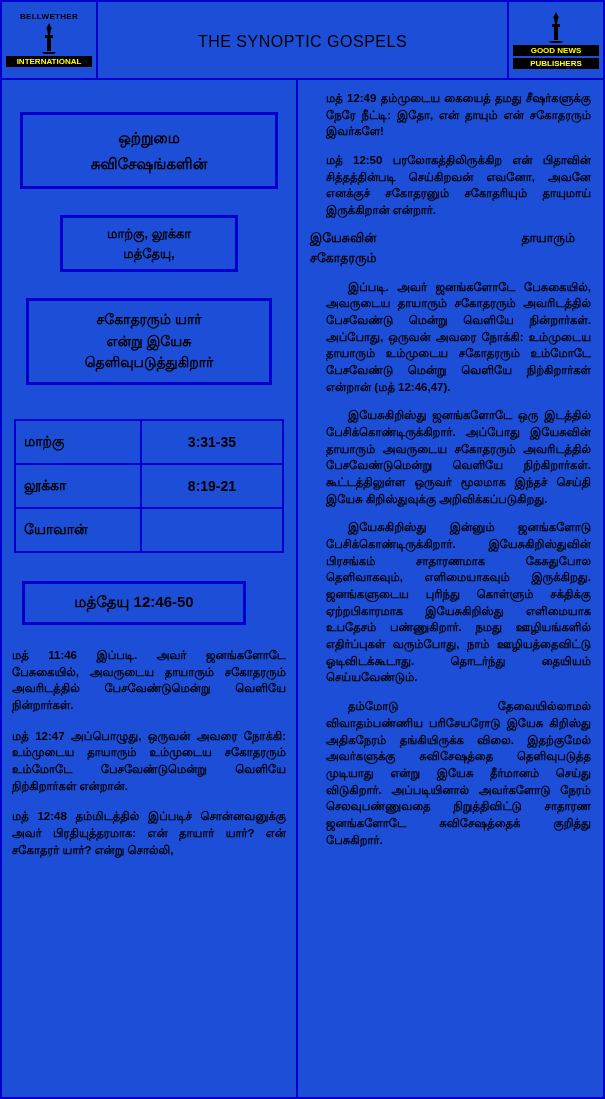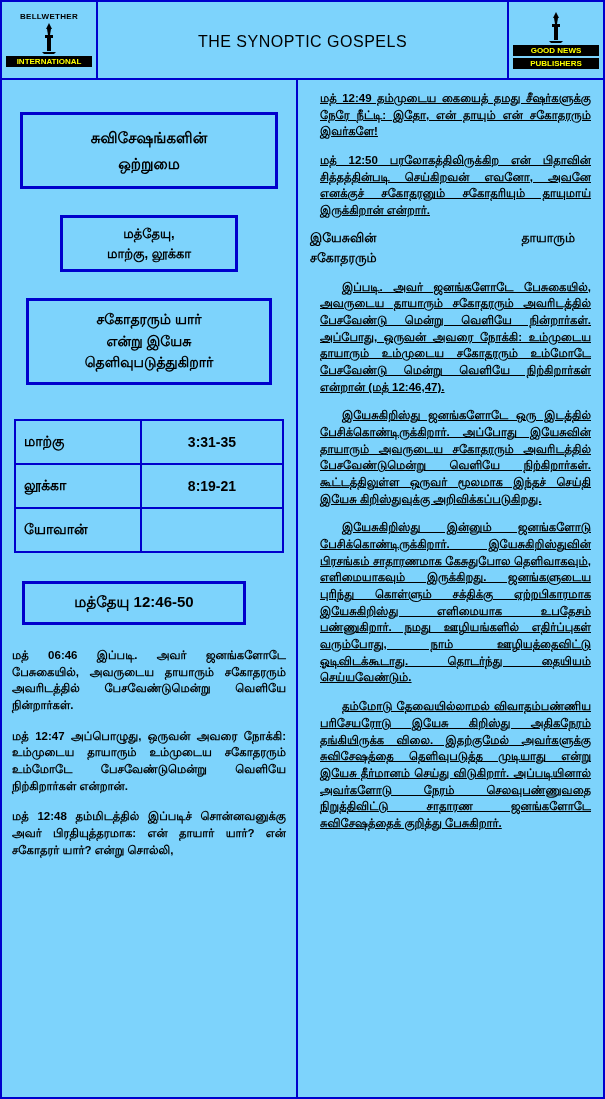--- a/index.html
+++ b/index.html
@@ -7,21 +7,21 @@
     padding: 0;
     background: #ffffff;
   }
   body {
     font-family: "Liberation Sans", sans-serif;
   }
   .page {
     position: relative;
     width: 605px;
     height: 1099px;
-    background: #7dd3fc;
+    background: #1d4ed8;
     border: 2px solid #0000cc;
     box-sizing: border-box;
     overflow: hidden;
   }
   
   .header {
     position: relative;
     height: 78px;
     border-bottom: 2px solid #0000cc;
     box-sizing: border-box;
@@ -162,21 +162,21 @@
   
   p.para {
     margin: 14px 0 0 0;
     font-size: 11.5px;
     font-weight: bold;
     color: #000;
     line-height: 1.45;
     text-align: justify;
   }
   p.para.first { margin-top: 22px; }
-  .col-right p.para { margin: 0 0 12px 10px; text-align: justify; text-decoration: underline; }
+  .col-right p.para { margin: 0 0 12px 16px; text-align: justify; }
   .col-right p.para.indent { text-indent: 22px; }
   .sub-head {
     font-size: 12.5px;
     font-weight: bold;
     color: #000;
     margin: 4px 16px 10px 0;
     display: flex;
     justify-content: space-between;
   }
   .sub-head span.two { }
@@ -223,29 +223,29 @@
     </div>
 
   </div>
 
   <div class="columns">
 
     <div class="col-left">
 
       <div class="box box-title">
         <div class="box-inner">
+          <div>ஒற்றுமை</div>
           <div>சுவிசேஷங்களின்</div>
-          <div>ஒற்றுமை</div>
         </div>
       </div>
 
       <div class="box box-books">
         <div class="box-inner">
+          <div>மாற்கு, லூக்கா</div>
           <div>மத்தேயு,</div>
-          <div>மாற்கு, லூக்கா</div>
         </div>
       </div>
 
       <div class="box box-theme">
         <div class="box-inner">
           <div>சகோதரரும் யார்</div>
           <div>என்று இயேசு</div>
           <div>தெளிவுபடுத்துகிறார்</div>
         </div>
       </div>
@@ -264,21 +264,21 @@
             <td class="gospel">யோவான்</td>
             <td class="ref"></td>
           </tr>
         </tbody>
       </table>
 
       <div class="passage-box">
         <div class="box-inner">மத்தேயு 12:46-50</div>
       </div>
 
-      <p class="para first">மத் 06:46 இப்படி. அவர் ஜனங்களோடே பேசுகையில், அவருடைய தாயாரும் சகோதரரும் அவரிடத்தில் பேசவேண்டுமென்று வெளியே நின்றார்கள்.</p>
+      <p class="para first">மத் 11:46 இப்படி. அவர் ஜனங்களோடே பேசுகையில், அவருடைய தாயாரும் சகோதரரும் அவரிடத்தில் பேசவேண்டுமென்று வெளியே நின்றார்கள்.</p>
       <p class="para">மத் 12:47 அப்பொழுது, ஒருவன் அவரை நோக்கி: உம்முடைய தாயாரும் உம்முடைய சகோதரரும் உம்மோடே பேசவேண்டுமென்று வெளியே நிற்கிறார்கள் என்றான்.</p>
       <p class="para">மத் 12:48 தம்மிடத்தில் இப்படிச் சொன்னவனுக்கு அவர் பிரதியுத்தரமாக: என் தாயார் யார்? என் சகோதரர் யார்? என்று சொல்லி,</p>
 
     </div>
 
     <div class="col-right">
 
       <p class="para">மத் 12:49 தம்முடைய கையைத் தமது சீஷர்களுக்கு நேரே நீட்டி: இதோ, என் தாயும் என் சகோதரரும் இவர்களே!</p>
       <p class="para">மத் 12:50 பரலோகத்திலிருக்கிற என் பிதாவின் சித்தத்தின்படி செய்கிறவன் எவனோ, அவனே எனக்குச் சகோதரனும் சகோதரியும் தாயுமாய் இருக்கிறான் என்றார்.</p>
 

